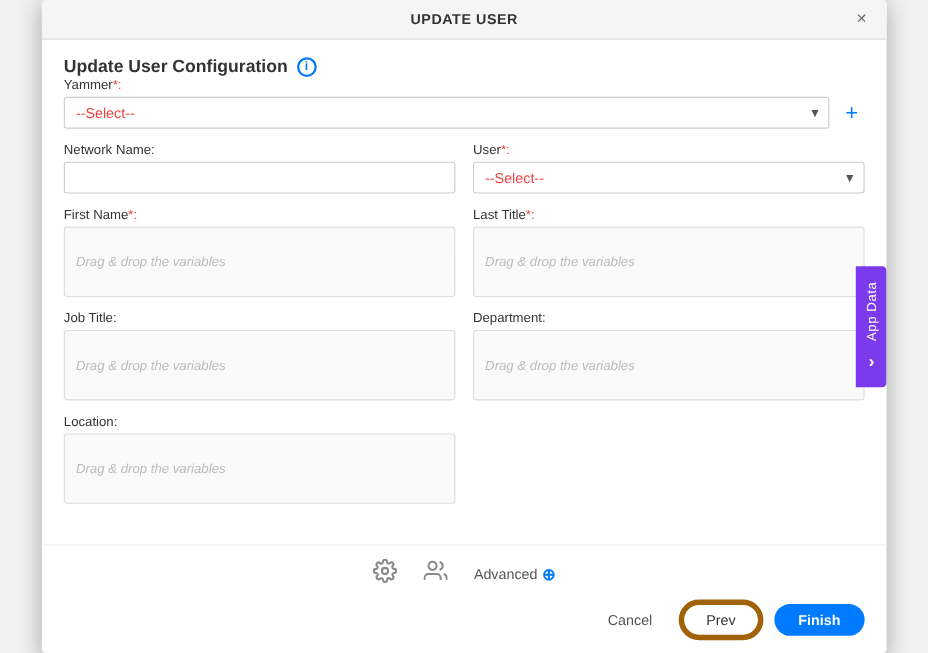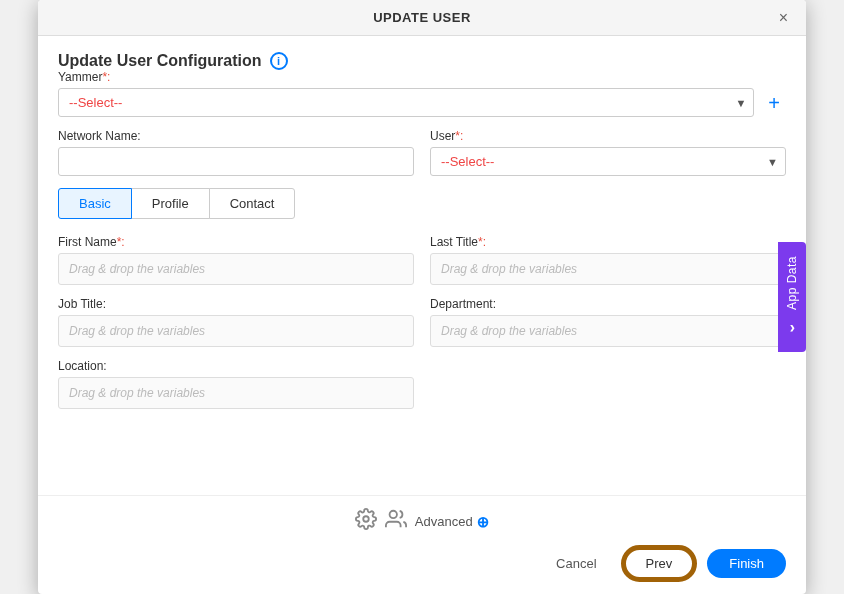--- a/index.html
+++ b/index.html
@@ -159,41 +159,41 @@
     .tab-btn:last-child { border-radius: 0 3px 3px 0; }
     .tab-btn.active {
       background: #e8f4ff;
       color: #007bff;
       border-color: #007bff;
       z-index: 1;
       position: relative;
     }
     .drag-input {
       width: 100%;
-      padding: 8px 10px;
+      padding: 24px 10px;
       border: 1px solid #ddd;
       border-radius: 3px;
       font-size: 12px;
       color: #b91c1c;
       background: #fafafa;
       font-style: italic;
     }
     .drag-input::placeholder { color: #bbb; font-style: italic; }
     .modal-footer-actions {
       padding: 12px 20px;
       border-top: 1px solid #eee;
       display: flex;
       flex-direction: column;
       gap: 10px;
     }
     .advanced-row {
       display: flex;
       align-items: center;
       justify-content: center;
-      gap: 8px;
+      gap: 24px;
     }
     .icon-btn {
       background: none;
       border: none;
       cursor: pointer;
       color: #888;
       font-size: 18px;
     }
     .advanced-btn {
       background: none;
@@ -235,21 +235,21 @@
       color: #333;
     }
     .finish-btn {
       background: #007bff;
       border: none;
       border-radius: 20px;
       padding: 7px 22px;
       cursor: pointer;
       font-size: 13px;
       color: #fff;
-      font-weight: 400;
+      font-weight: 700;
     }
     .app-data-wrapper {
       position: absolute;
       right: 0;
       top: 0;
       height: 100%;
       display: flex;
       align-items: center;
     }
     .app-data-panel {
@@ -319,25 +319,20 @@
         </label>
         <div class="select-wrapper">
           <select class="select-input">
             <option>--Select--</option>
           </select>
           <span class="select-arrow">▼</span>
         </div>
       </div>
     </div>
 
-    <div class="tabs-row">
-      <button class="tab-btn active">Basic</button>
-      <button class="tab-btn">Profile</button>
-      <button class="tab-btn">Contact</button>
-    </div>
 
     <div class="form-row">
       <div class="form-group half">
         <label>
           <span>First Name</span><span class="required">*:</span>
         </label>
         <input class="drag-input" type="text" placeholder="Drag &amp; drop the variables" style="">
       </div>
       <div class="form-group half">
         <label>

